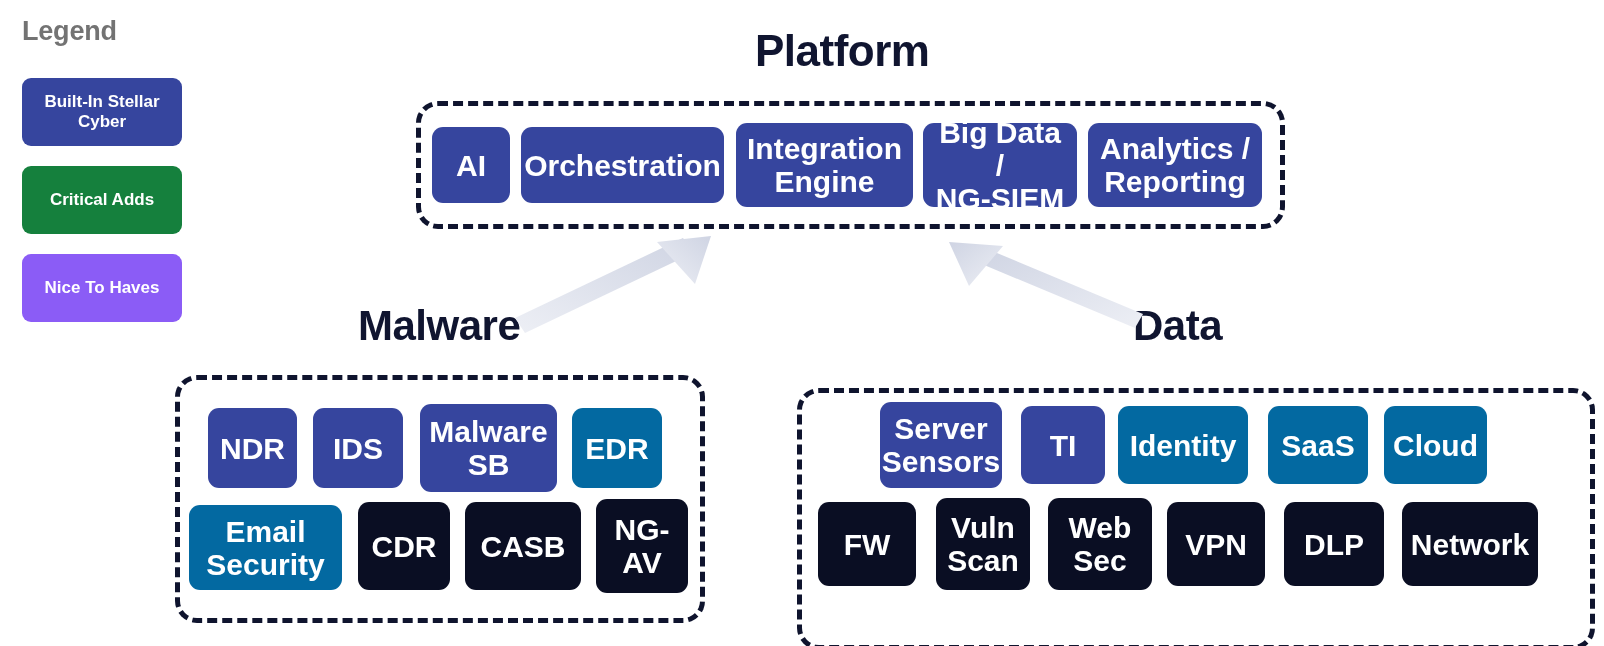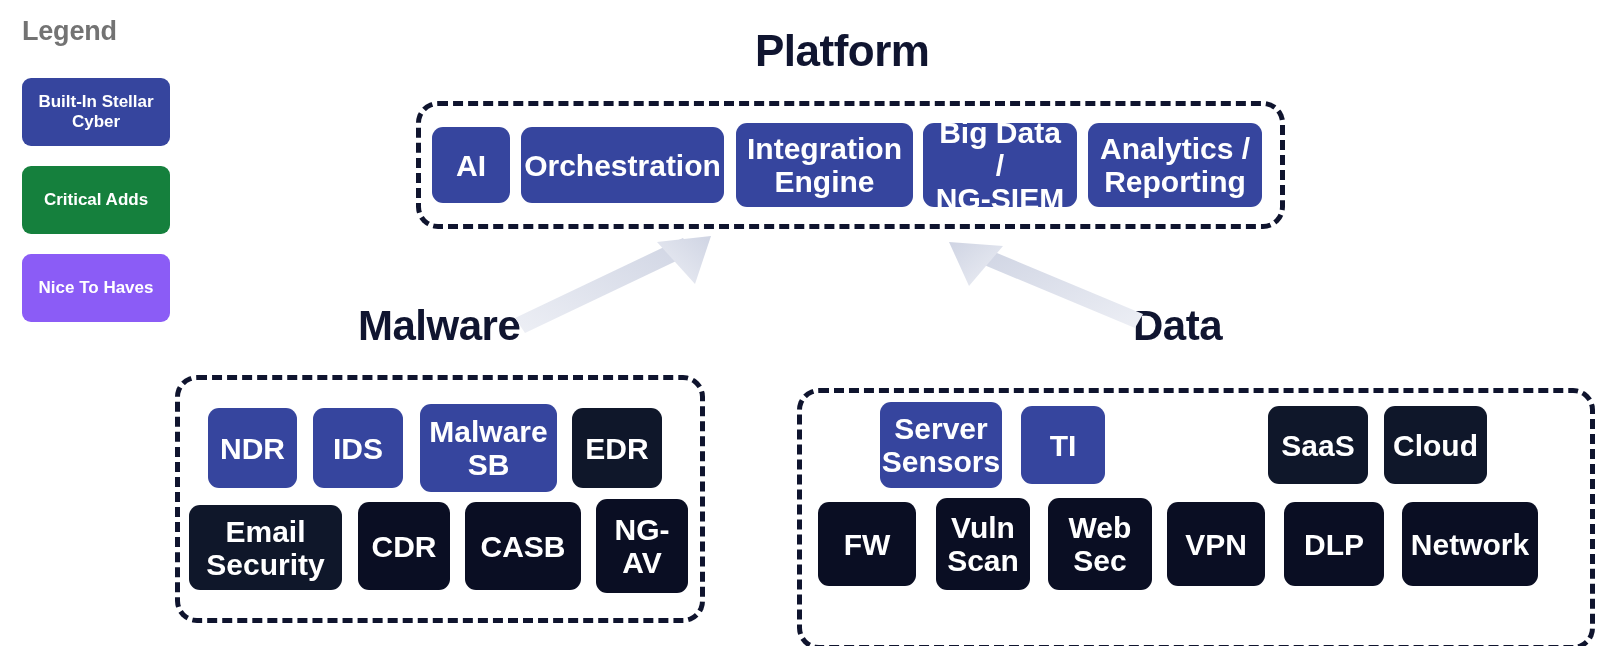--- a/index.html
+++ b/index.html
@@ -25,21 +25,21 @@
     left: 22px;
     top: 16px;
     font-size: 27px;
     font-weight: 700;
     color: #737373;
     letter-spacing: -0.2px;
   }
   .legend-box {
     position: absolute;
     left: 22px;
-    width: 148px;
+    width: 160px;
     border-radius: 9px;
     color: #ffffff;
     font-size: 17px;
     font-weight: 700;
     line-height: 1.16;
     text-align: center;
     display: flex;
     align-items: center;
     justify-content: center;
     box-sizing: border-box;
@@ -83,21 +83,21 @@
     font-weight: 700;
     display: flex;
     align-items: center;
     justify-content: center;
     text-align: center;
     line-height: 1.1;
     padding: 2px 8px;
     white-space: pre-line;
   }
   .pill.blue { background: #36459E; }
-  .pill.red  { background: #0f172a; }
+  .pill.red  { background: #0369a1; }
   .pill.dark { background: #0A0E23; }
 
   .platform-pill { font-size: 30px; }
   .group-pill    { font-size: 30px; }
 
   
   .arrow-svg {
     position: absolute;
     pointer-events: none;
   }
@@ -140,20 +140,21 @@
 Security</div>
   <div class="pill group-pill dark" style="left:358px;top:502px;width:92px;height:88px;">CDR</div>
   <div class="pill group-pill dark" style="left:465px;top:502px;width:116px;height:88px;">CASB</div>
   <div class="pill group-pill dark" style="left:596px;top:499px;width:92px;height:94px;">NG-
 AV</div>
 
   <div id="group-data" class="dashed-group"></div>
   <div class="pill group-pill blue" style="left:880px;top:402px;width:122px;height:86px;">Server
 Sensors</div>
   <div class="pill group-pill blue" style="left:1021px;top:406px;width:84px;height:78px;">TI</div>
+  <div class="pill group-pill red" style="left:1118px;top:406px;width:130px;height:78px;">Identity</div>
   <div class="pill group-pill red" style="left:1268px;top:406px;width:100px;height:78px;">SaaS</div>
   <div class="pill group-pill red" style="left:1384px;top:406px;width:103px;height:78px;">Cloud</div>
   <div class="pill group-pill dark" style="left:818px;top:502px;width:98px;height:84px;">FW</div>
   <div class="pill group-pill dark" style="left:936px;top:498px;width:94px;height:92px;">Vuln
 Scan</div>
   <div class="pill group-pill dark" style="left:1048px;top:498px;width:104px;height:92px;">Web
 Sec</div>
   <div class="pill group-pill dark" style="left:1167px;top:502px;width:98px;height:84px;">VPN</div>
   <div class="pill group-pill dark" style="left:1284px;top:502px;width:100px;height:84px;">DLP</div>
   <div class="pill group-pill dark" style="left:1402px;top:502px;width:136px;height:84px;">Network</div>

